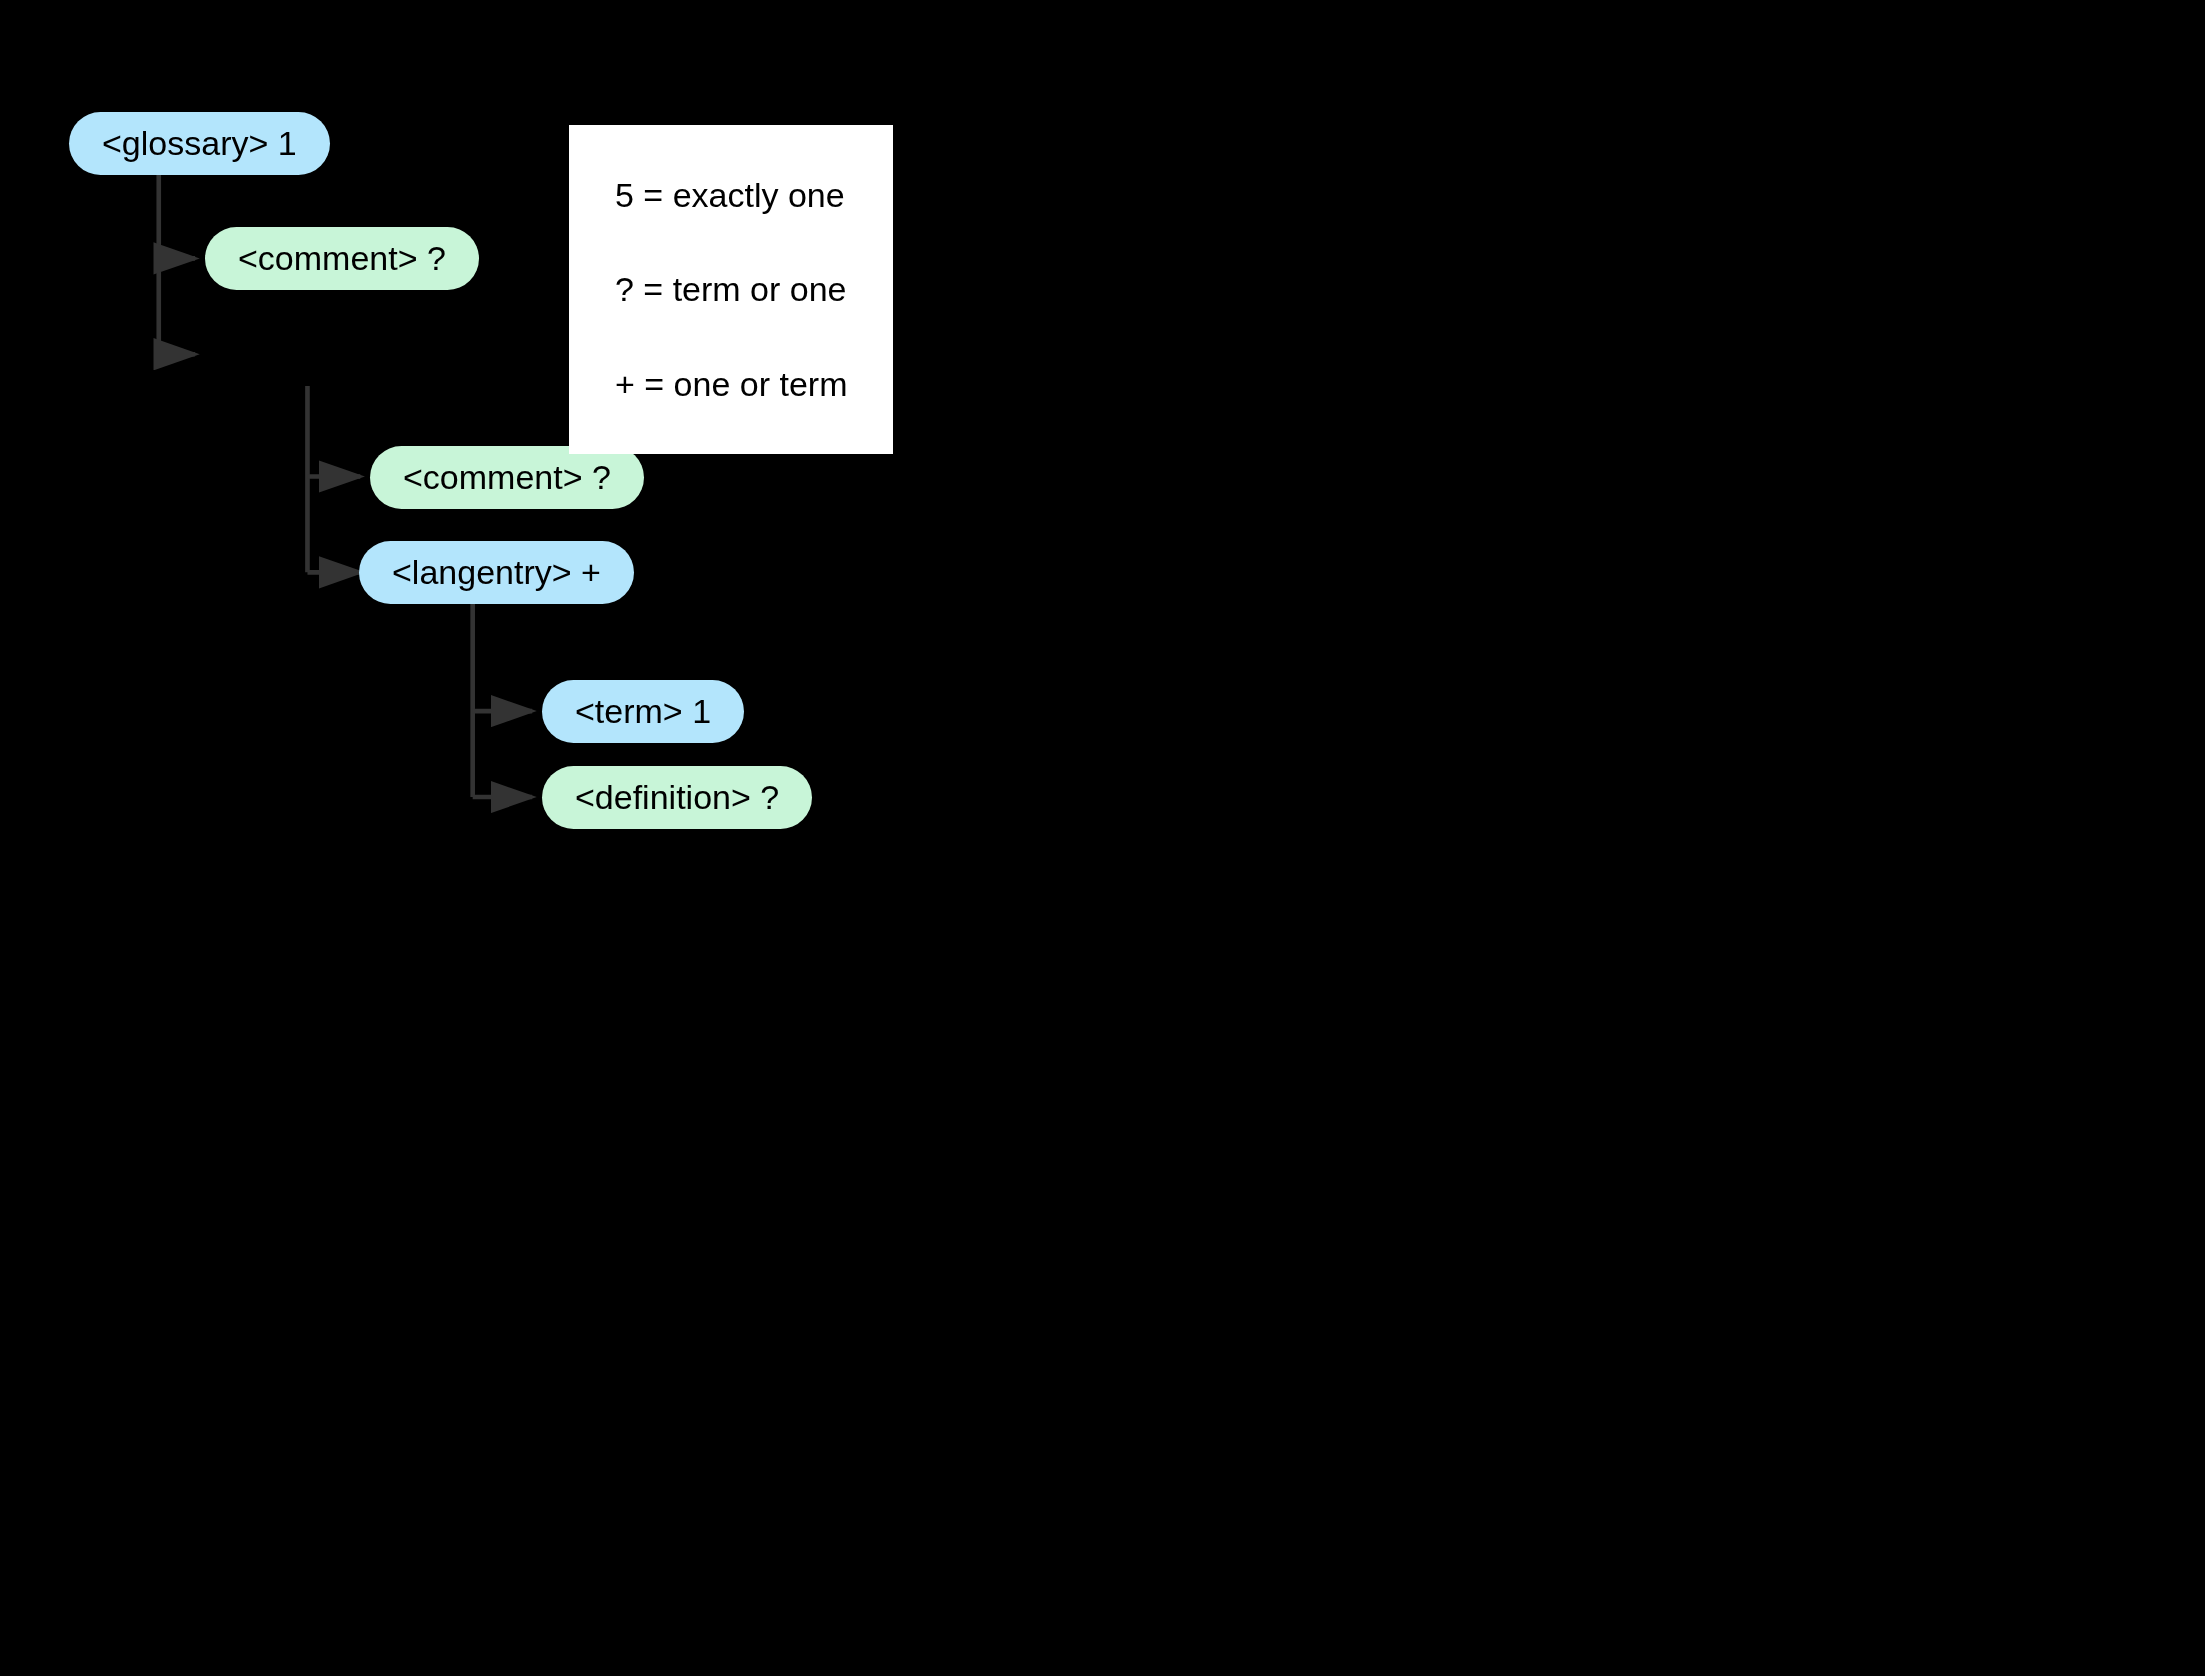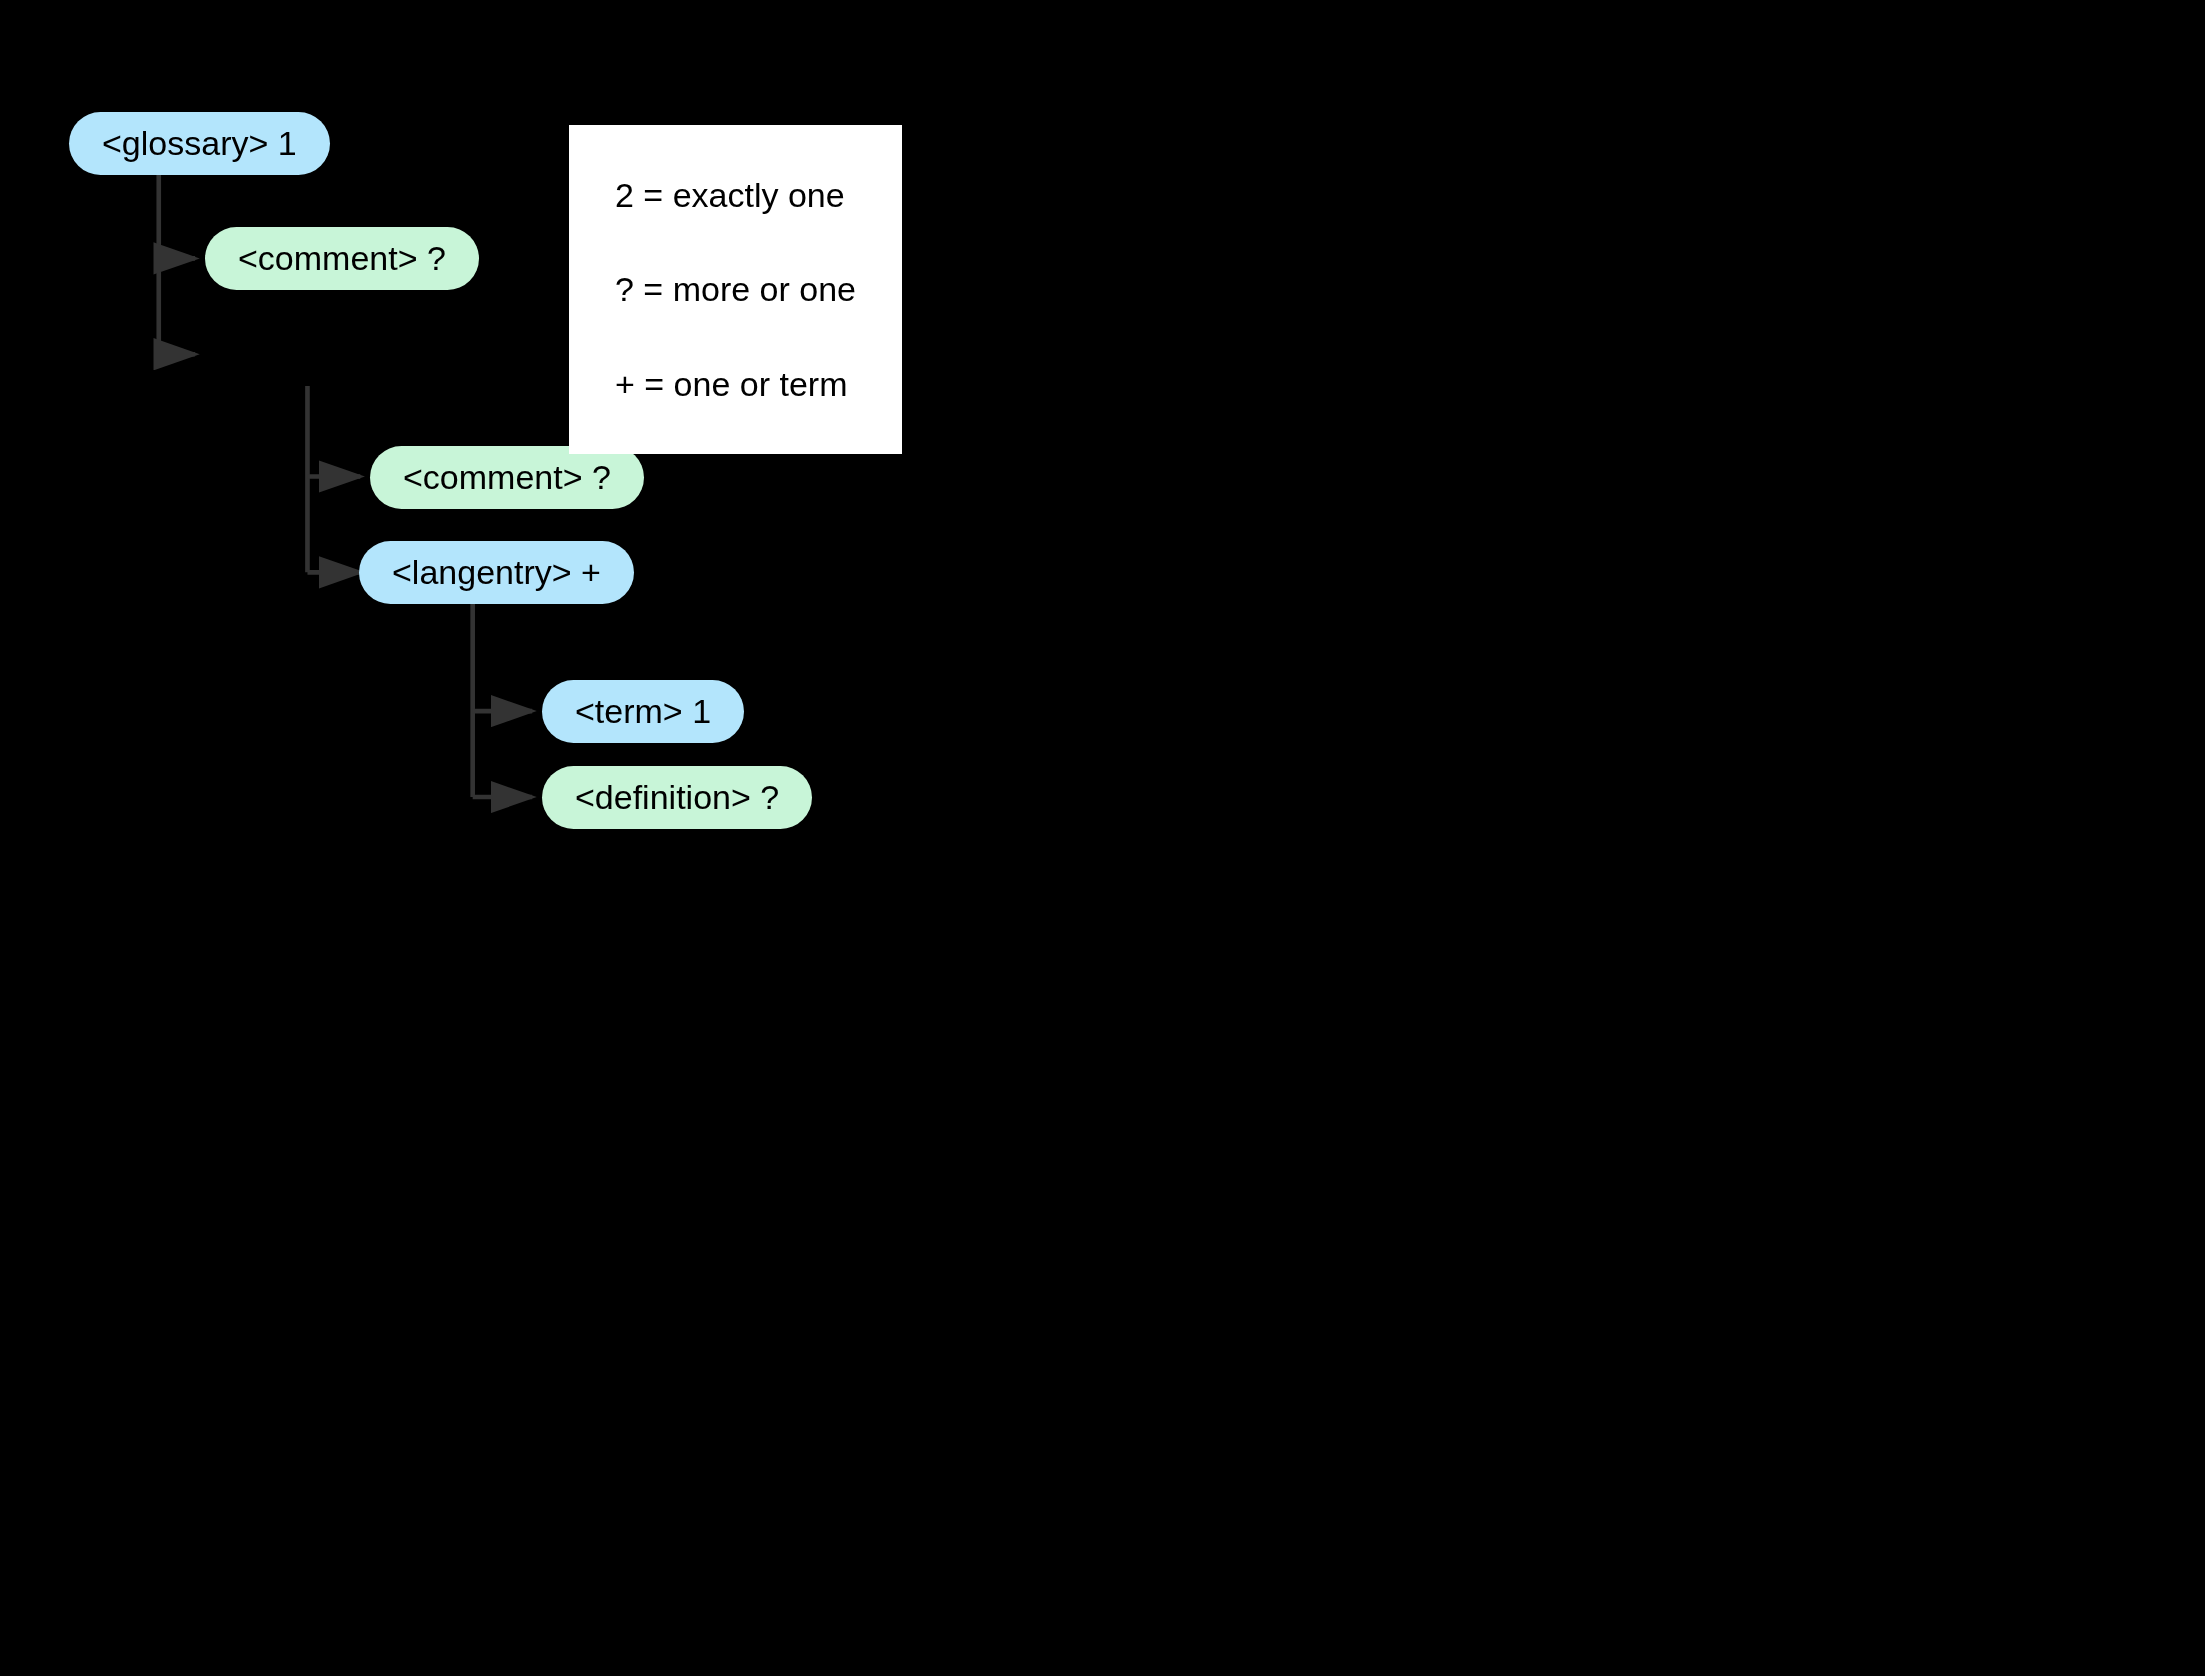--- a/index.html
+++ b/index.html
@@ -124,19 +124,19 @@
 
   <div class="node node-blue" style="left: 542px; top: 641px;">
     <span>&lt;term&gt; 1</span>
   </div>
 
   <div class="node node-green" style="left: 542px; top: 727px; text-align: right;">
     <span>&lt;definition&gt; ?</span>
   </div>
 
   <div class="legend" style="left: 569px; top: 86px;">
-    <div>2 = exactly one</div>
-    <div style="margin-top: 26.4px;">? = more or one</div>
+    <div>5 = exactly one</div>
+    <div style="margin-top: 26.4px;">? = term or one</div>
     <div style="margin-top: 26.4px;">+ = one or term</div>
   </div>
 
 </div>
 
 
 </body></html>

